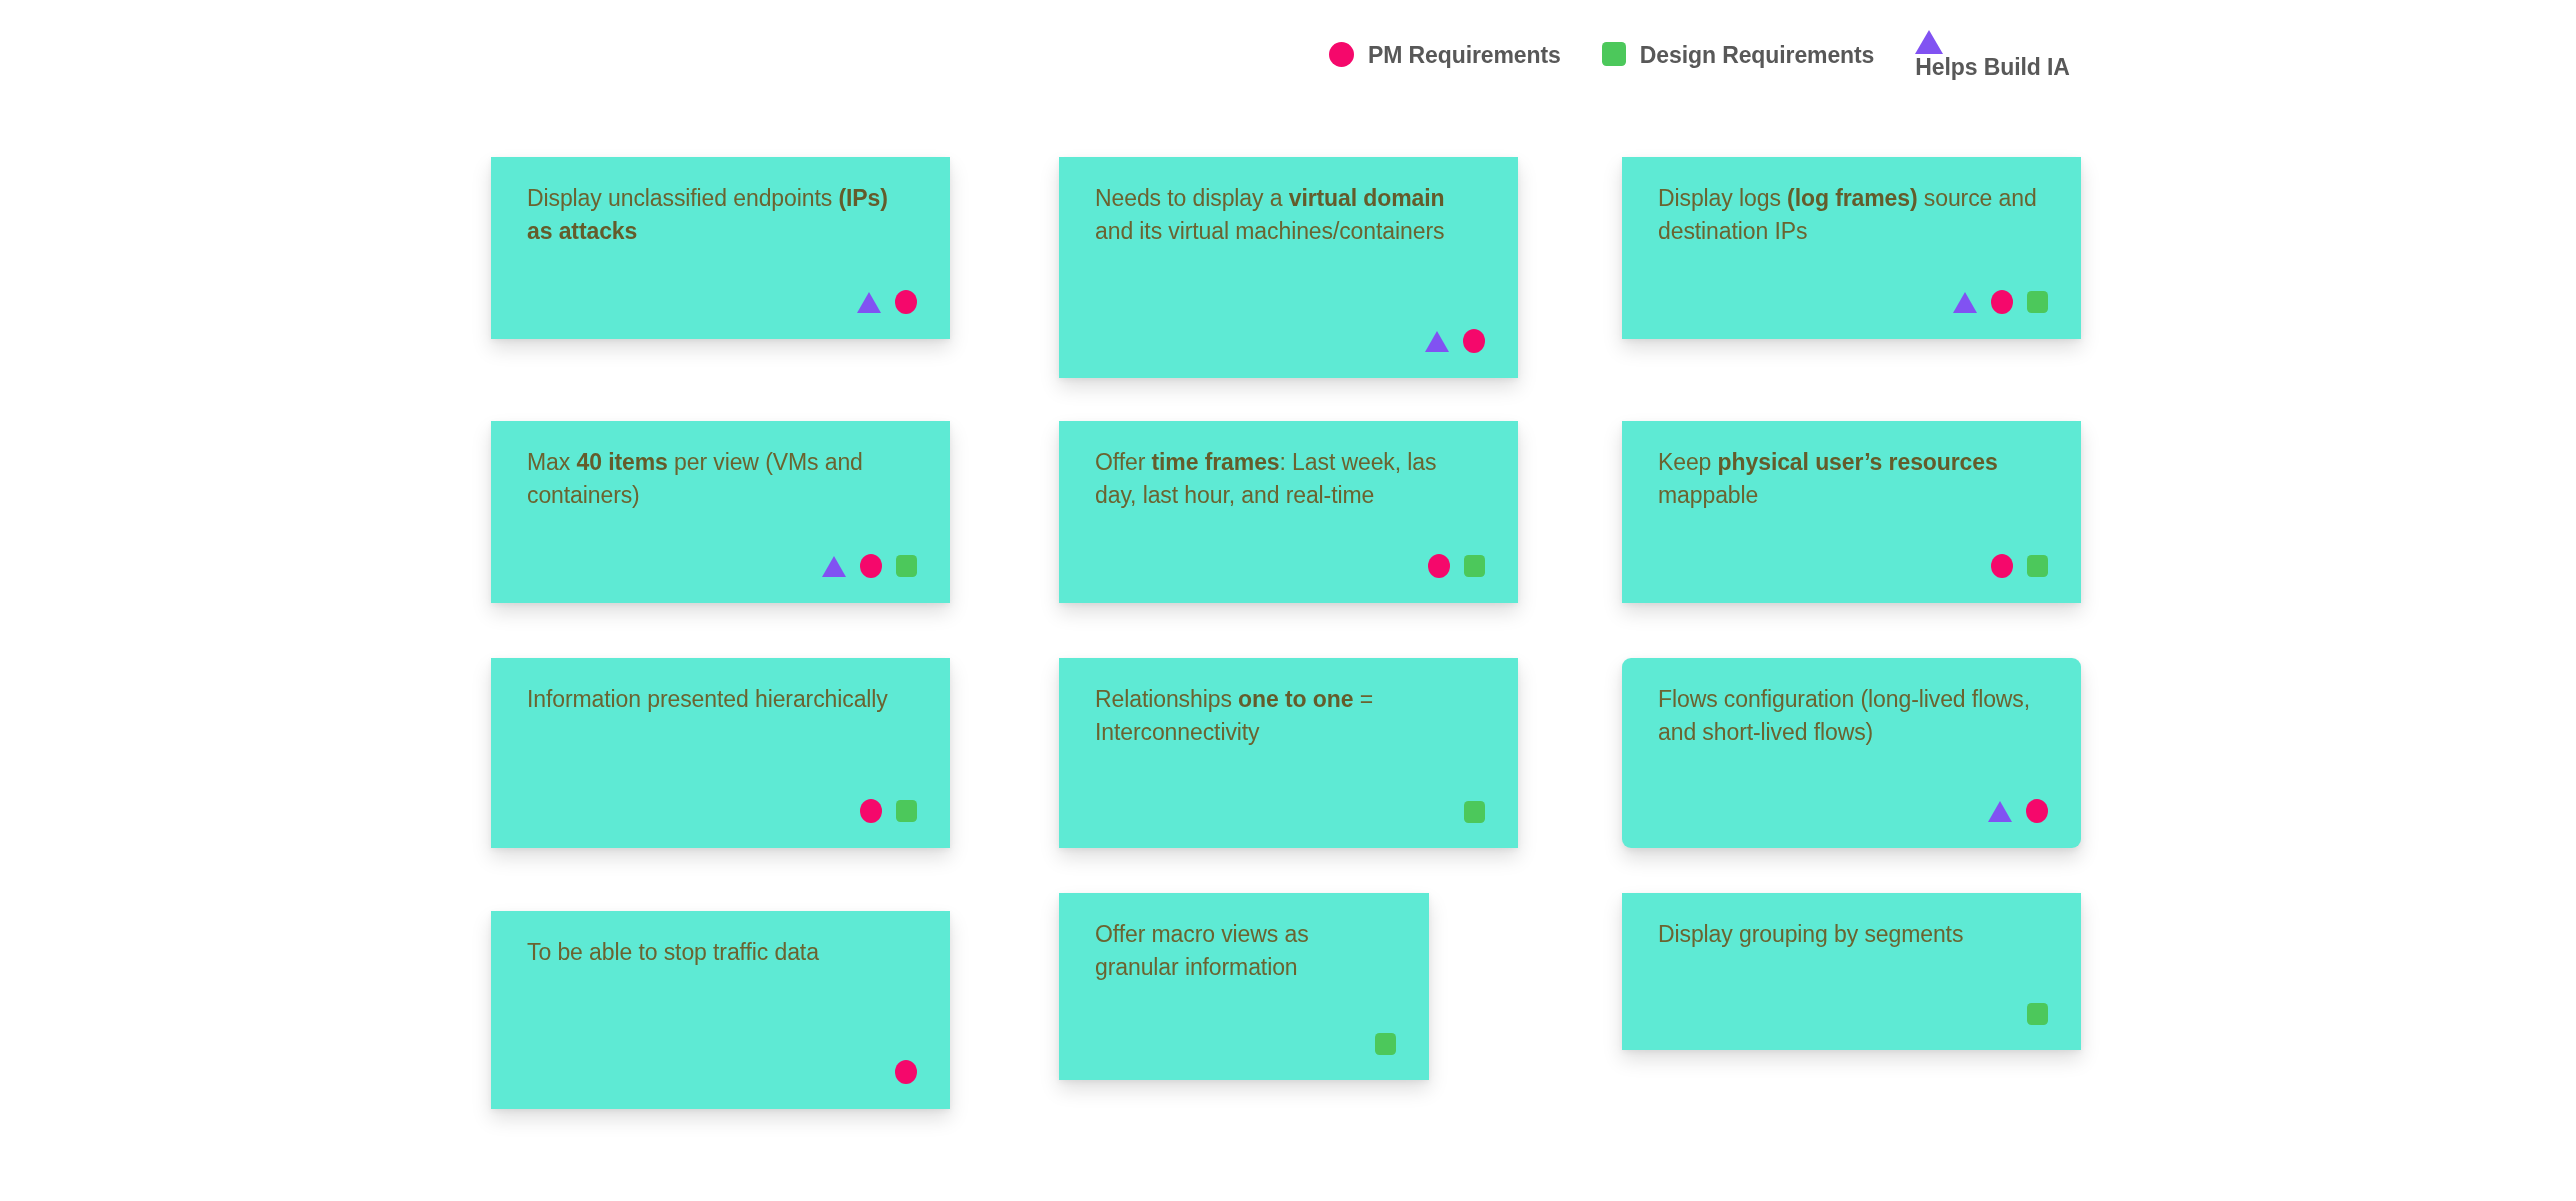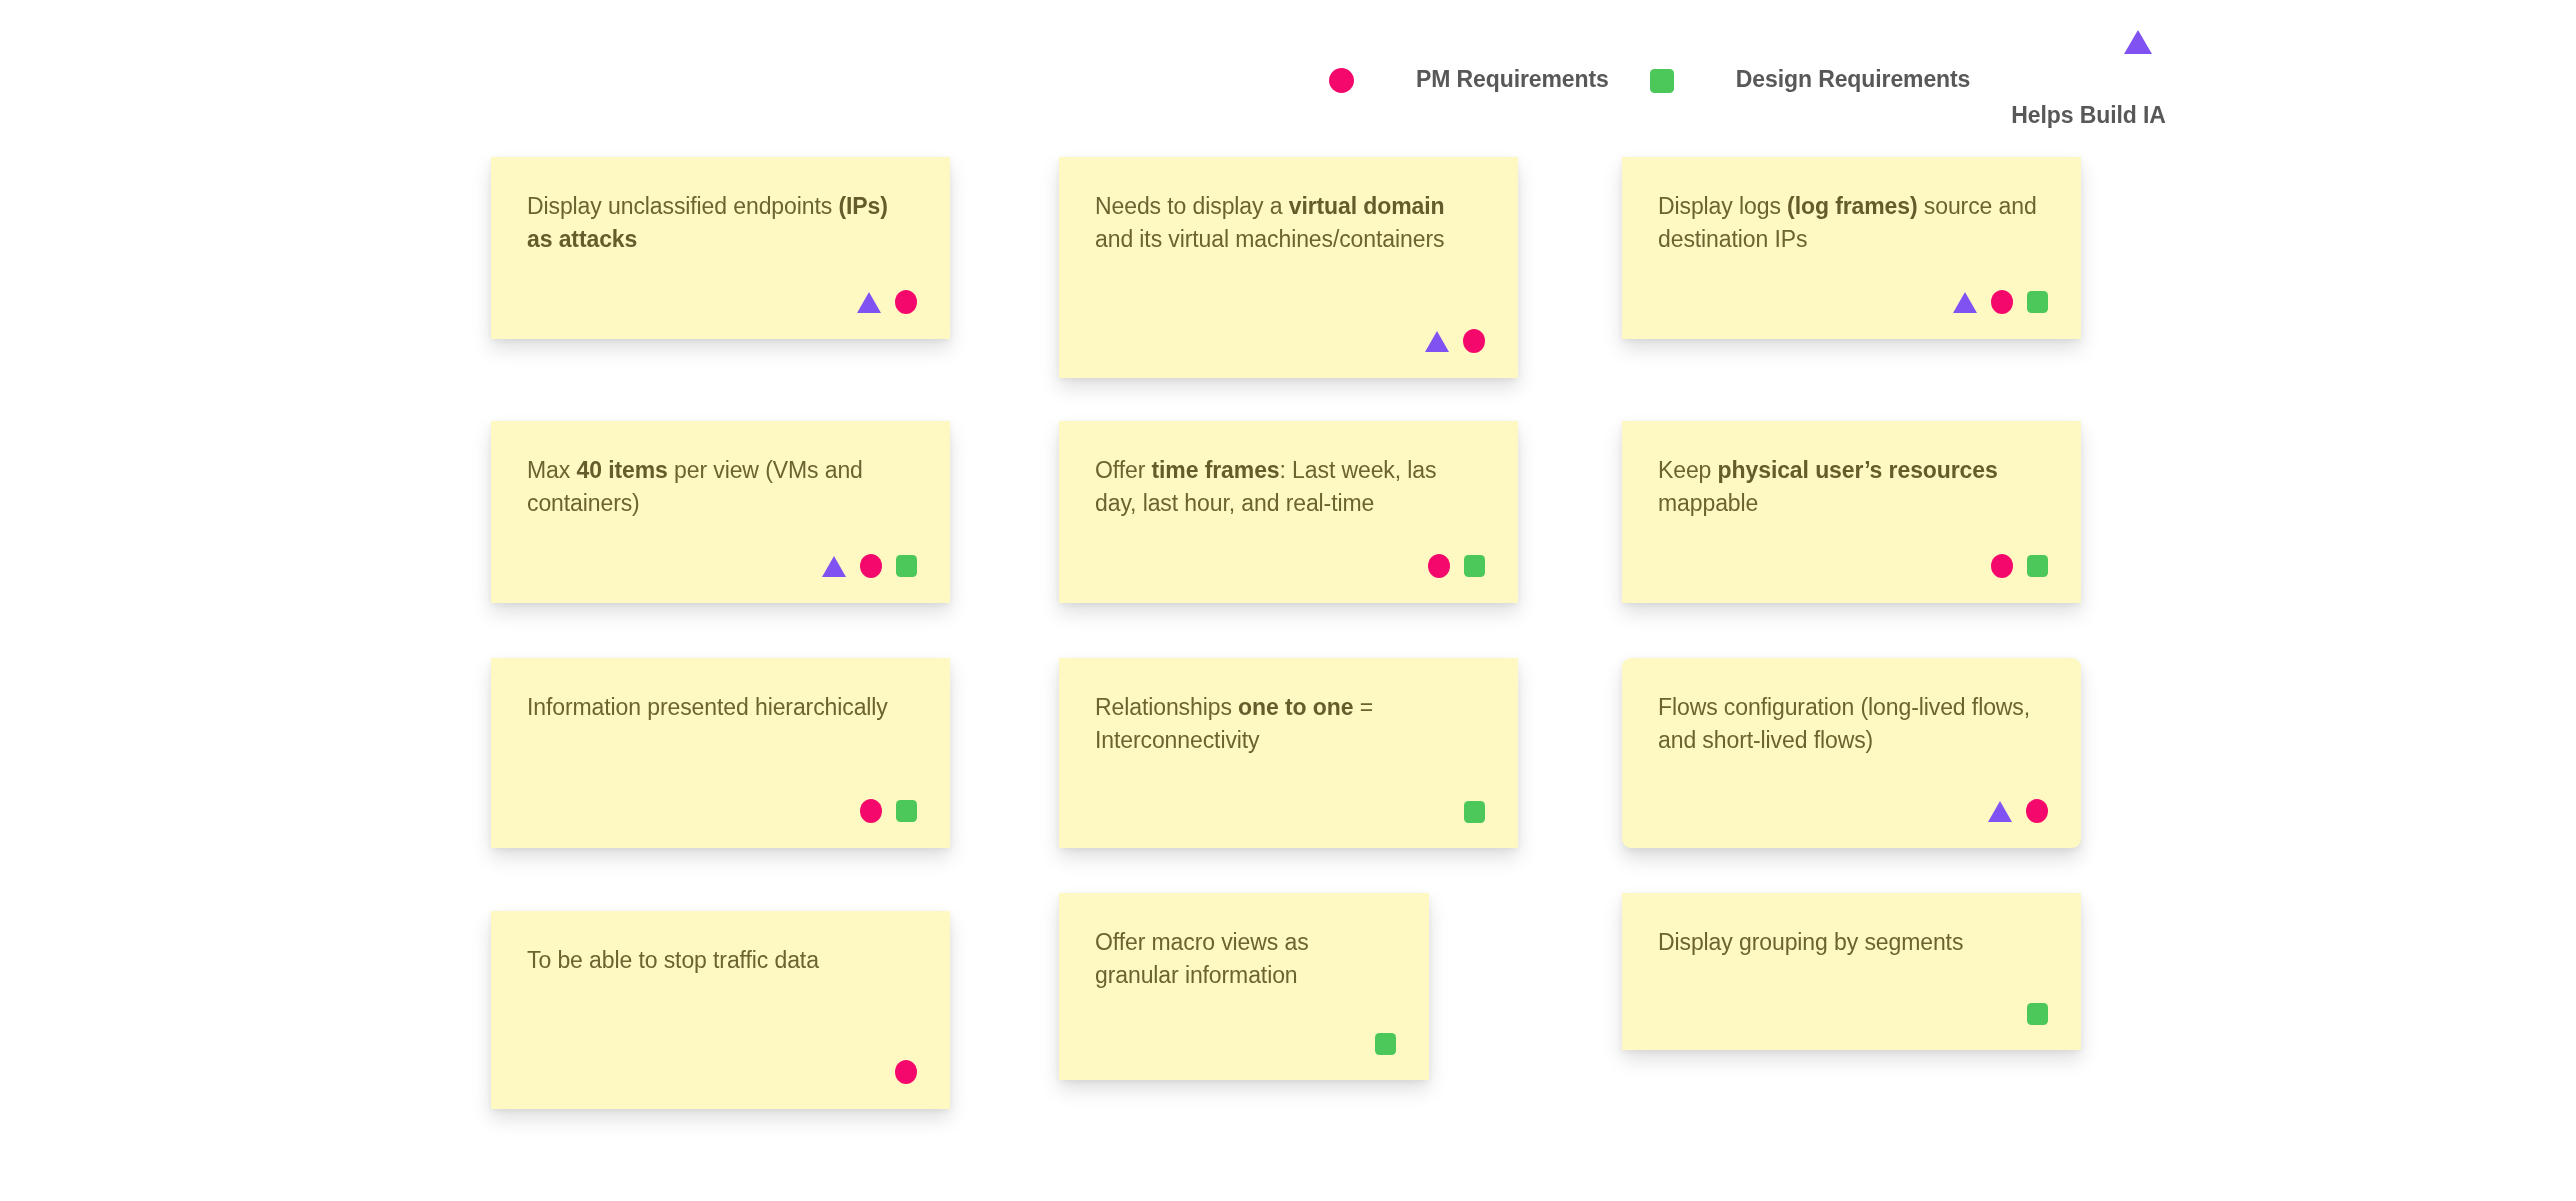--- a/index.html
+++ b/index.html
@@ -20,23 +20,22 @@
   .legend {
     position: absolute;
     top: 30px;
     left: 1329px;
     display: flex;
     align-items: center;
     gap: 0;
   }
   .legend-item {
     display: flex;
-    align-items: flex-end;
+    align-items: flex-start;
     margin-right: 41px;
-    gap: 48px;
   }
   .legend-item:last-child { margin-right: 0; flex-direction: column; }
   .legend-label {
     font-size: 23px;
     font-weight: bold;
     color: #585858;
     letter-spacing: -0.1px;
     white-space: nowrap;
   }
 
@@ -61,23 +60,23 @@
     border-right: 14px solid transparent;
     border-bottom: 24px solid #8152f2;
     margin-right: 14px;
   }
 
   
   .board { position: absolute; inset: 0; }
 
   .note {
     position: absolute;
-    background: #fef9c3;
+    background: #5eead4;
     box-sizing: border-box;
-    padding: 33px 36px 0 36px;
+    padding: 25px 36px 0 36px;
     box-shadow: 0 10.4px 19px rgba(0,0,0,0.13), 0 2.2px 6px rgba(0,0,0,0.06);
   }
   .note-text {
     font-size: 23px;
     line-height: 1.45;
     color: #6b6330;
     letter-spacing: -0.1px;
   }
   .note-text b { font-weight: bold; color: #645c2b; }
 

